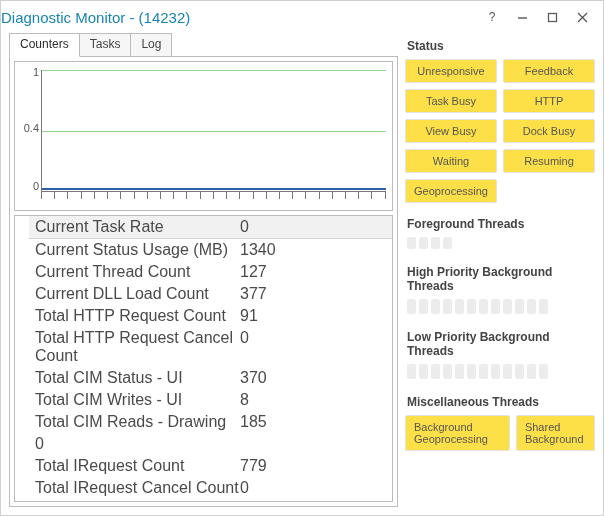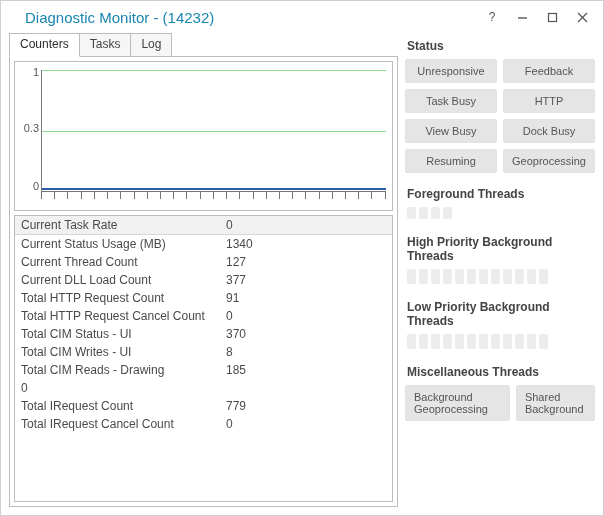--- a/index.html
+++ b/index.html
@@ -11,21 +11,21 @@
     width: 604px;
     height: 516px;
     border: 1px solid #d0d0d0;
     display: flex;
     flex-direction: column;
   }
   .titlebar {
     height: 32px;
     display: flex;
     align-items: center;
-    padding: 0 8px 0 24px;
+    padding: 0 8px 0 0;
   }
   .titlebar .title {
     flex: 1;
     color: #1985b0;
     font-size: 15px;
     font-weight: 400;
   }
   .winbtns { display:flex; align-items:center; gap:4px; }
   .winbtn {
     width: 26px; height: 24px;
@@ -92,21 +92,21 @@
   .ticks { position:absolute; left:26px; right:6px; bottom:8px; height:10px; display:flex; justify-content:space-between;}
   .tick { width:0; height:7px; border-left:1px solid #777; }
 
   .grid {
     flex:1;
     margin:2px 4px 4px 4px;
     border:1px solid #bcbcbc;
     overflow:auto;
     background:#fff;
   }
-  .row { display:flex; padding:2px 6px; font-size:12px; color:#4a4a4a;}
+  .row { display:flex; padding:2px 6px; font-size:16px; color:#4a4a4a;margin-left:14px;}
   .row .k { width:205px; }
   .row .v { flex:1; }
   .row.header { background:#f1f1f1; font-weight:400; border-bottom:1px solid #d6d6d6;}
 
   .rightpane {
     width:190px;
     display:flex;
     flex-direction:column;
     padding-top:4px;
   }
@@ -116,21 +116,21 @@
     color:#444;
     margin: 2px 0 6px 2px;
   }
   .btngrid {
     display:grid;
     grid-template-columns: 1fr 1fr;
     gap:6px;
     margin-bottom:12px;
   }
   .btn {
-    background:#e5e5e5;
+    background:#fde047;
     border:1px solid #e2e2e2;
     border-radius:2px;
     padding:5px 4px;
     font-size:11px;
     color:#555;
     text-align:center;
   }
   .btn.wide { grid-column: 1 / span 2; text-align:left; padding-left:8px;}
   .pillrow { display:flex; gap:3px; margin-bottom:14px; padding-left:2px;}
   .pill { width:9px; height:15px; background:#ececec; border-radius:2px;}
@@ -165,21 +165,21 @@
 <div class="content">
   <div class="leftpane">
     <div class="tabs" id="tabbar">
         <div class="tab active">Counters</div>
         <div class="tab">Tasks</div>
         <div class="tab">Log</div>
       </div>
     <div class="tabbody">
       <div class="chartbox">
         <span class="ylabel" style="top:10px">1</span>
-        <span class="ylabel" style="top:66px">0.3</span>
+        <span class="ylabel" style="top:66px">0.4</span>
         <span class="ylabel" style="top:124px">0</span>
         <div class="chart-inner">
           <div class="gridline" style="top:0%"></div>
           <div class="gridline" style="top:50%"></div>
           <div class="series-line" style="bottom:1px"></div>
         </div>
         <div class="ticks" id="xticks">
             <div class="tick"></div>
             <div class="tick"></div>
             <div class="tick"></div>
@@ -263,20 +263,21 @@
 
   <div class="rightpane">
     <div class="section-title">Status</div>
     <div class="btngrid" id="statusgrid">
         <div class="btn">Unresponsive</div>
         <div class="btn">Feedback</div>
         <div class="btn">Task Busy</div>
         <div class="btn">HTTP</div>
         <div class="btn">View Busy</div>
         <div class="btn">Dock Busy</div>
+        <div class="btn">Waiting</div>
         <div class="btn">Resuming</div>
         <div class="btn">Geoprocessing</div>
       </div>
 
     <div class="section-title">Foreground Threads</div>
     <div class="pillrow" id="fg-pills">
         <div class="pill sm"></div>
         <div class="pill sm"></div>
         <div class="pill sm"></div>
         <div class="pill sm"></div>

